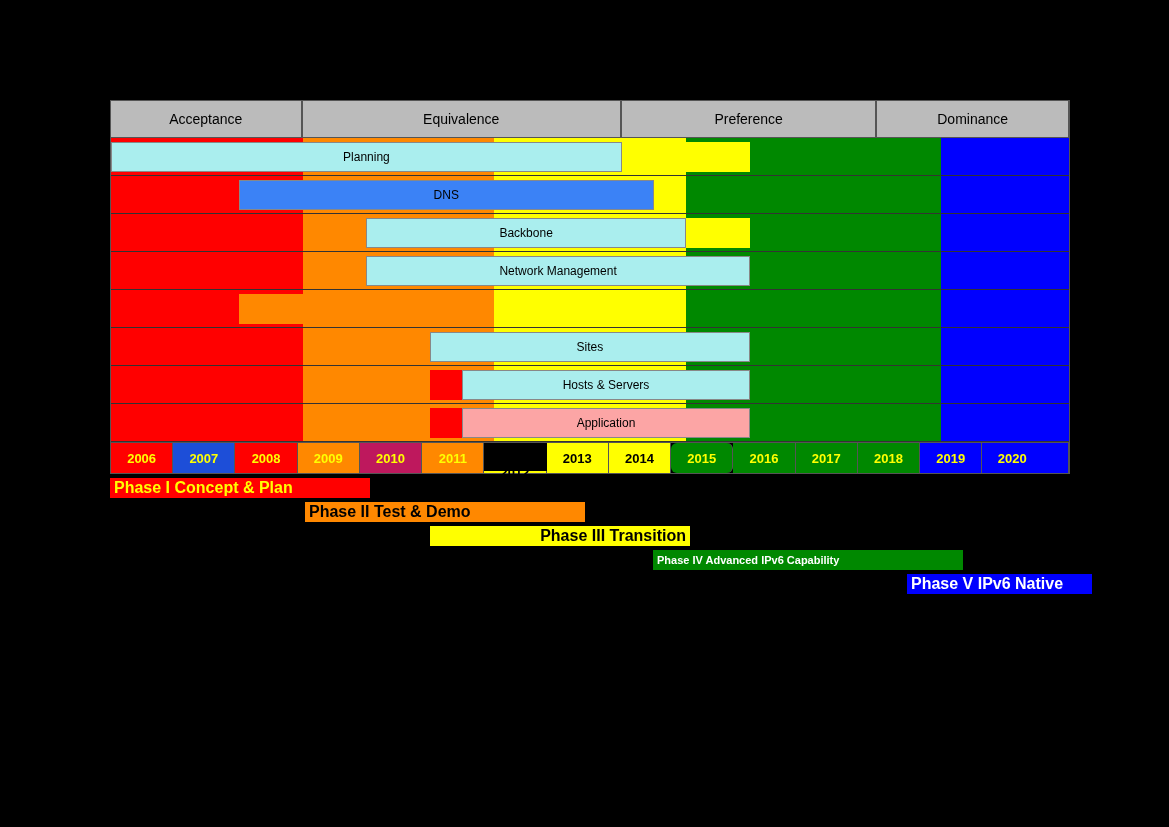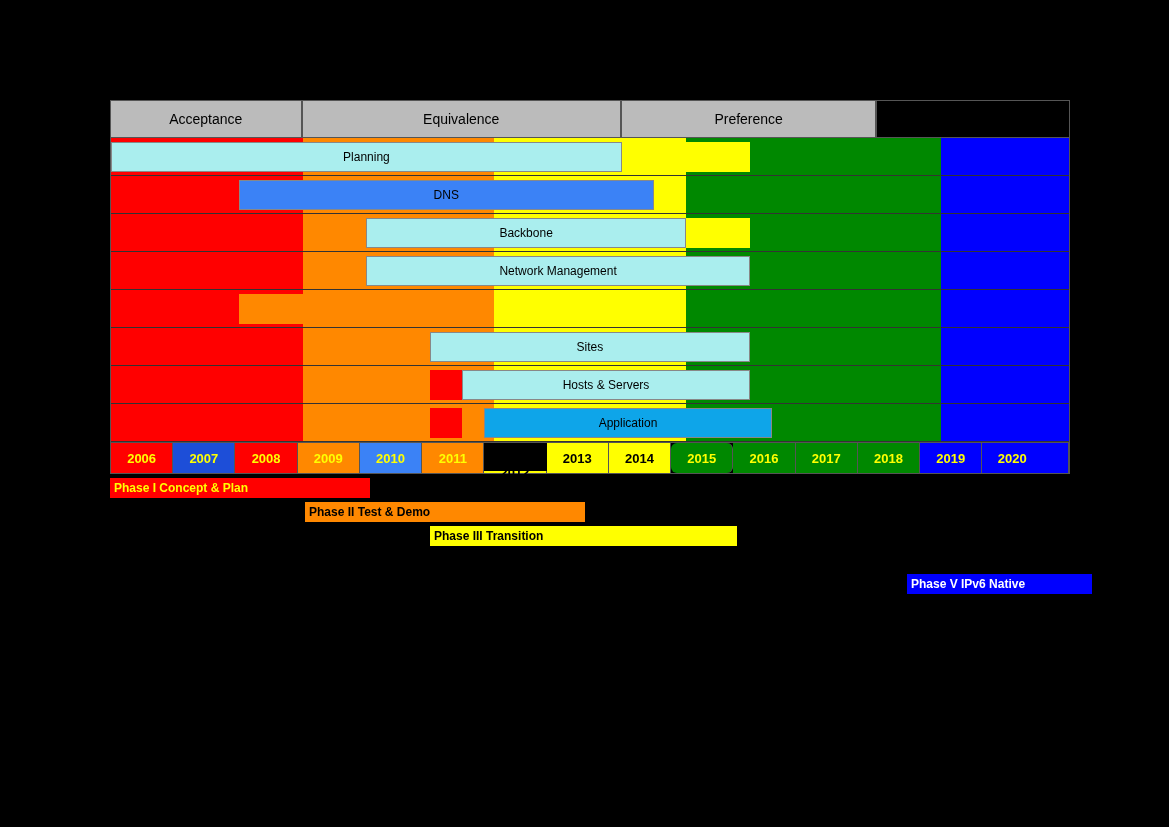--- a/index.html
+++ b/index.html
@@ -64,21 +64,21 @@
       font-size: 13px;
       font-weight: bold;
       border-right: 1px solid #555;
     }
     
     .phase-legend {
       position: absolute;
       display: flex;
       align-items: center;
       height: 20px;
-      font-size: 12px;
+      font-size: 16px;
       font-weight: bold;
       color: #000;
       padding: 0 4px;
     }
   </style>
 </head>
 <body>
 
 <div class="chart-container">
 
@@ -89,20 +89,23 @@
     </div>
 
     <div class="phase-cell" style="width:33.33%; border-right:2px solid #555;">
       <span>Equivalence</span>
     </div>
 
     <div class="phase-cell" style="width:26.67%; border-right:2px solid #555; background:#bbb;">
       <span>Preference</span>
     </div>
 
+    <div class="phase-cell" style="width:20%;">
+      <span>Dominance</span>
+    </div>
   </div>
 
   <div style="position:relative; background:#000; border-left:1px solid #555; border-right:1px solid #555;">
 
     <div style="position:absolute; top:0; left:0; right:0; bottom:0; display:flex; z-index:0;">
 
       <div style="flex:1; background:#f00; opacity:1;"></div>
 
       <div style="flex:1; background:#f00;"></div>
 
@@ -189,42 +192,42 @@
         <div style="position:absolute; top:4px; left:26.67%; width:6.67%; height:30px; background:#f80;"></div>
         <div style="position:absolute; top:4px; left:33.33%; width:3.33%; height:30px; background:#f00;"></div>
         <div class="bar" style="left:36.67%; width:30%; background:#aee; border:1px solid #888;">
           <span>Hosts &amp; Servers</span>
         </div>
       </div>
 
       <div class="gantt-row">
         <div style="position:absolute; top:4px; left:26.67%; width:6.67%; height:30px; background:#f80;"></div>
         <div style="position:absolute; top:4px; left:33.33%; width:3.33%; height:30px; background:#f00;"></div>
-        <div class="bar" style="left:36.67%; width:30%; background:#0ea5e9; border:1px solid #888;margin-left:22px;">
+        <div class="bar" style="left:36.67%; width:30%; background:#fca5a5; border:1px solid #888;">
           <span>Application</span>
         </div>
       </div>
 
     </div>
   </div>
 
   <div class="year-axis">
     <div class="year-cell" style="background:#f00;">
         <span>2006</span>
       </div>
     <div class="year-cell" style="background:#1d4ed8;">
         <span>2007</span>
       </div>
     <div class="year-cell" style="background:#f00;">
         <span>2008</span>
       </div>
     <div class="year-cell" style="background:#f80;">
         <span>2009</span>
       </div>
-    <div class="year-cell" style="background:#3b82f6;">
+    <div class="year-cell" style="background:#be185d;">
         <span>2010</span>
       </div>
     <div class="year-cell" style="background:#f80; color:#ff0;">
         <span>2011</span>
       </div>
     <div class="year-cell" style="background:#ff0; color:#000;margin-top:28px;">
         <span>2012</span>
       </div>
     <div class="year-cell" style="background:#ff0; color:#000;">
         <span>2013</span>
@@ -257,24 +260,27 @@
   <div style="position:relative; height:110px; margin-top:4px;">
 
     <div class="phase-legend" style="top:0; left:0; width:260px; background:#f00; color:#ff0;">
       <span>Phase I Concept &amp; Plan</span>
     </div>
 
     <div class="phase-legend" style="top:24px; left:195px; width:280px; background:#f80; color:#000;">
       <span>Phase II Test &amp; Demo</span>
     </div>
 
-    <div class="phase-legend" style="top:48px; left:320px; width:307px; background:#ff0; color:#000;">
+    <div class="phase-legend" style="top:48px; left:320px; width:260px; background:#ff0; color:#000;justify-content:flex-end;">
       <span>Phase III Transition</span>
     </div>
 
+    <div class="phase-legend" style="top:72px; left:543px; width:310px; background:#080; color:#fff; font-size:11px;">
+      <span>Phase IV Advanced IPv6 Capability</span>
+    </div>
 
     <div class="phase-legend" style="top:96px; left:797px; width:185px; background:#00f; color:#fff;">
       <span>Phase V IPv6 Native</span>
     </div>
 
   </div>
 
 </div>
 
 </body></html>

